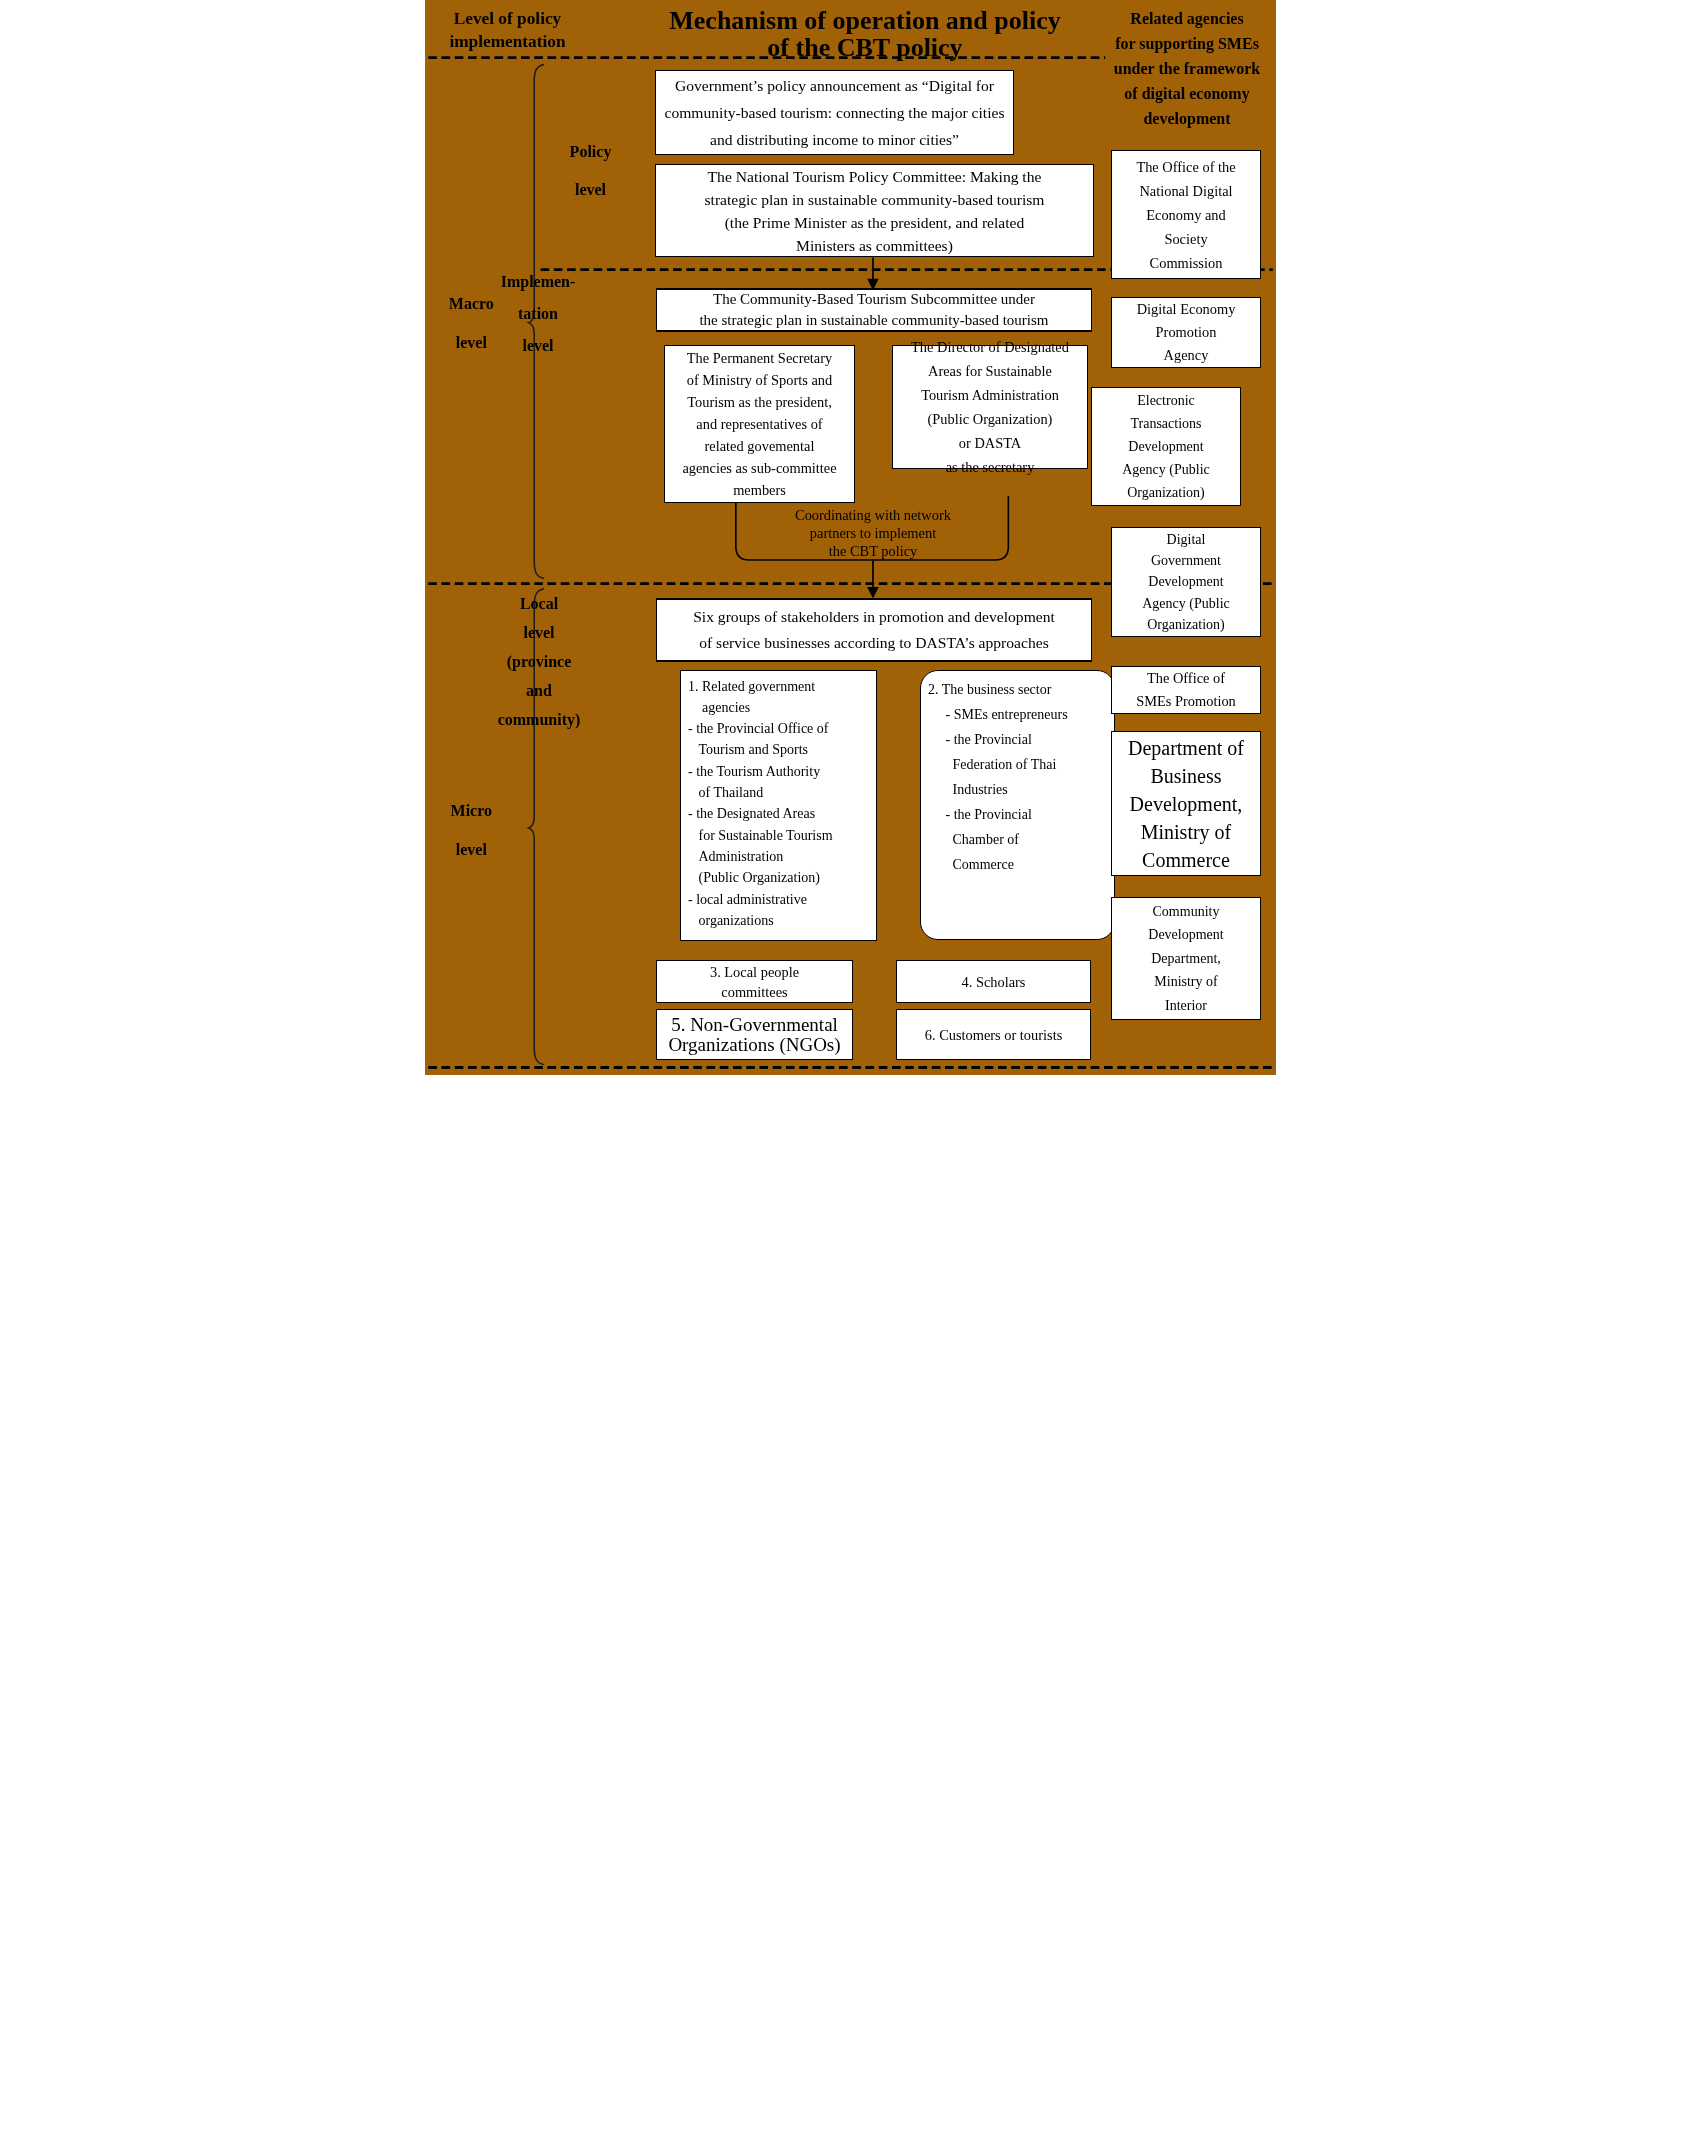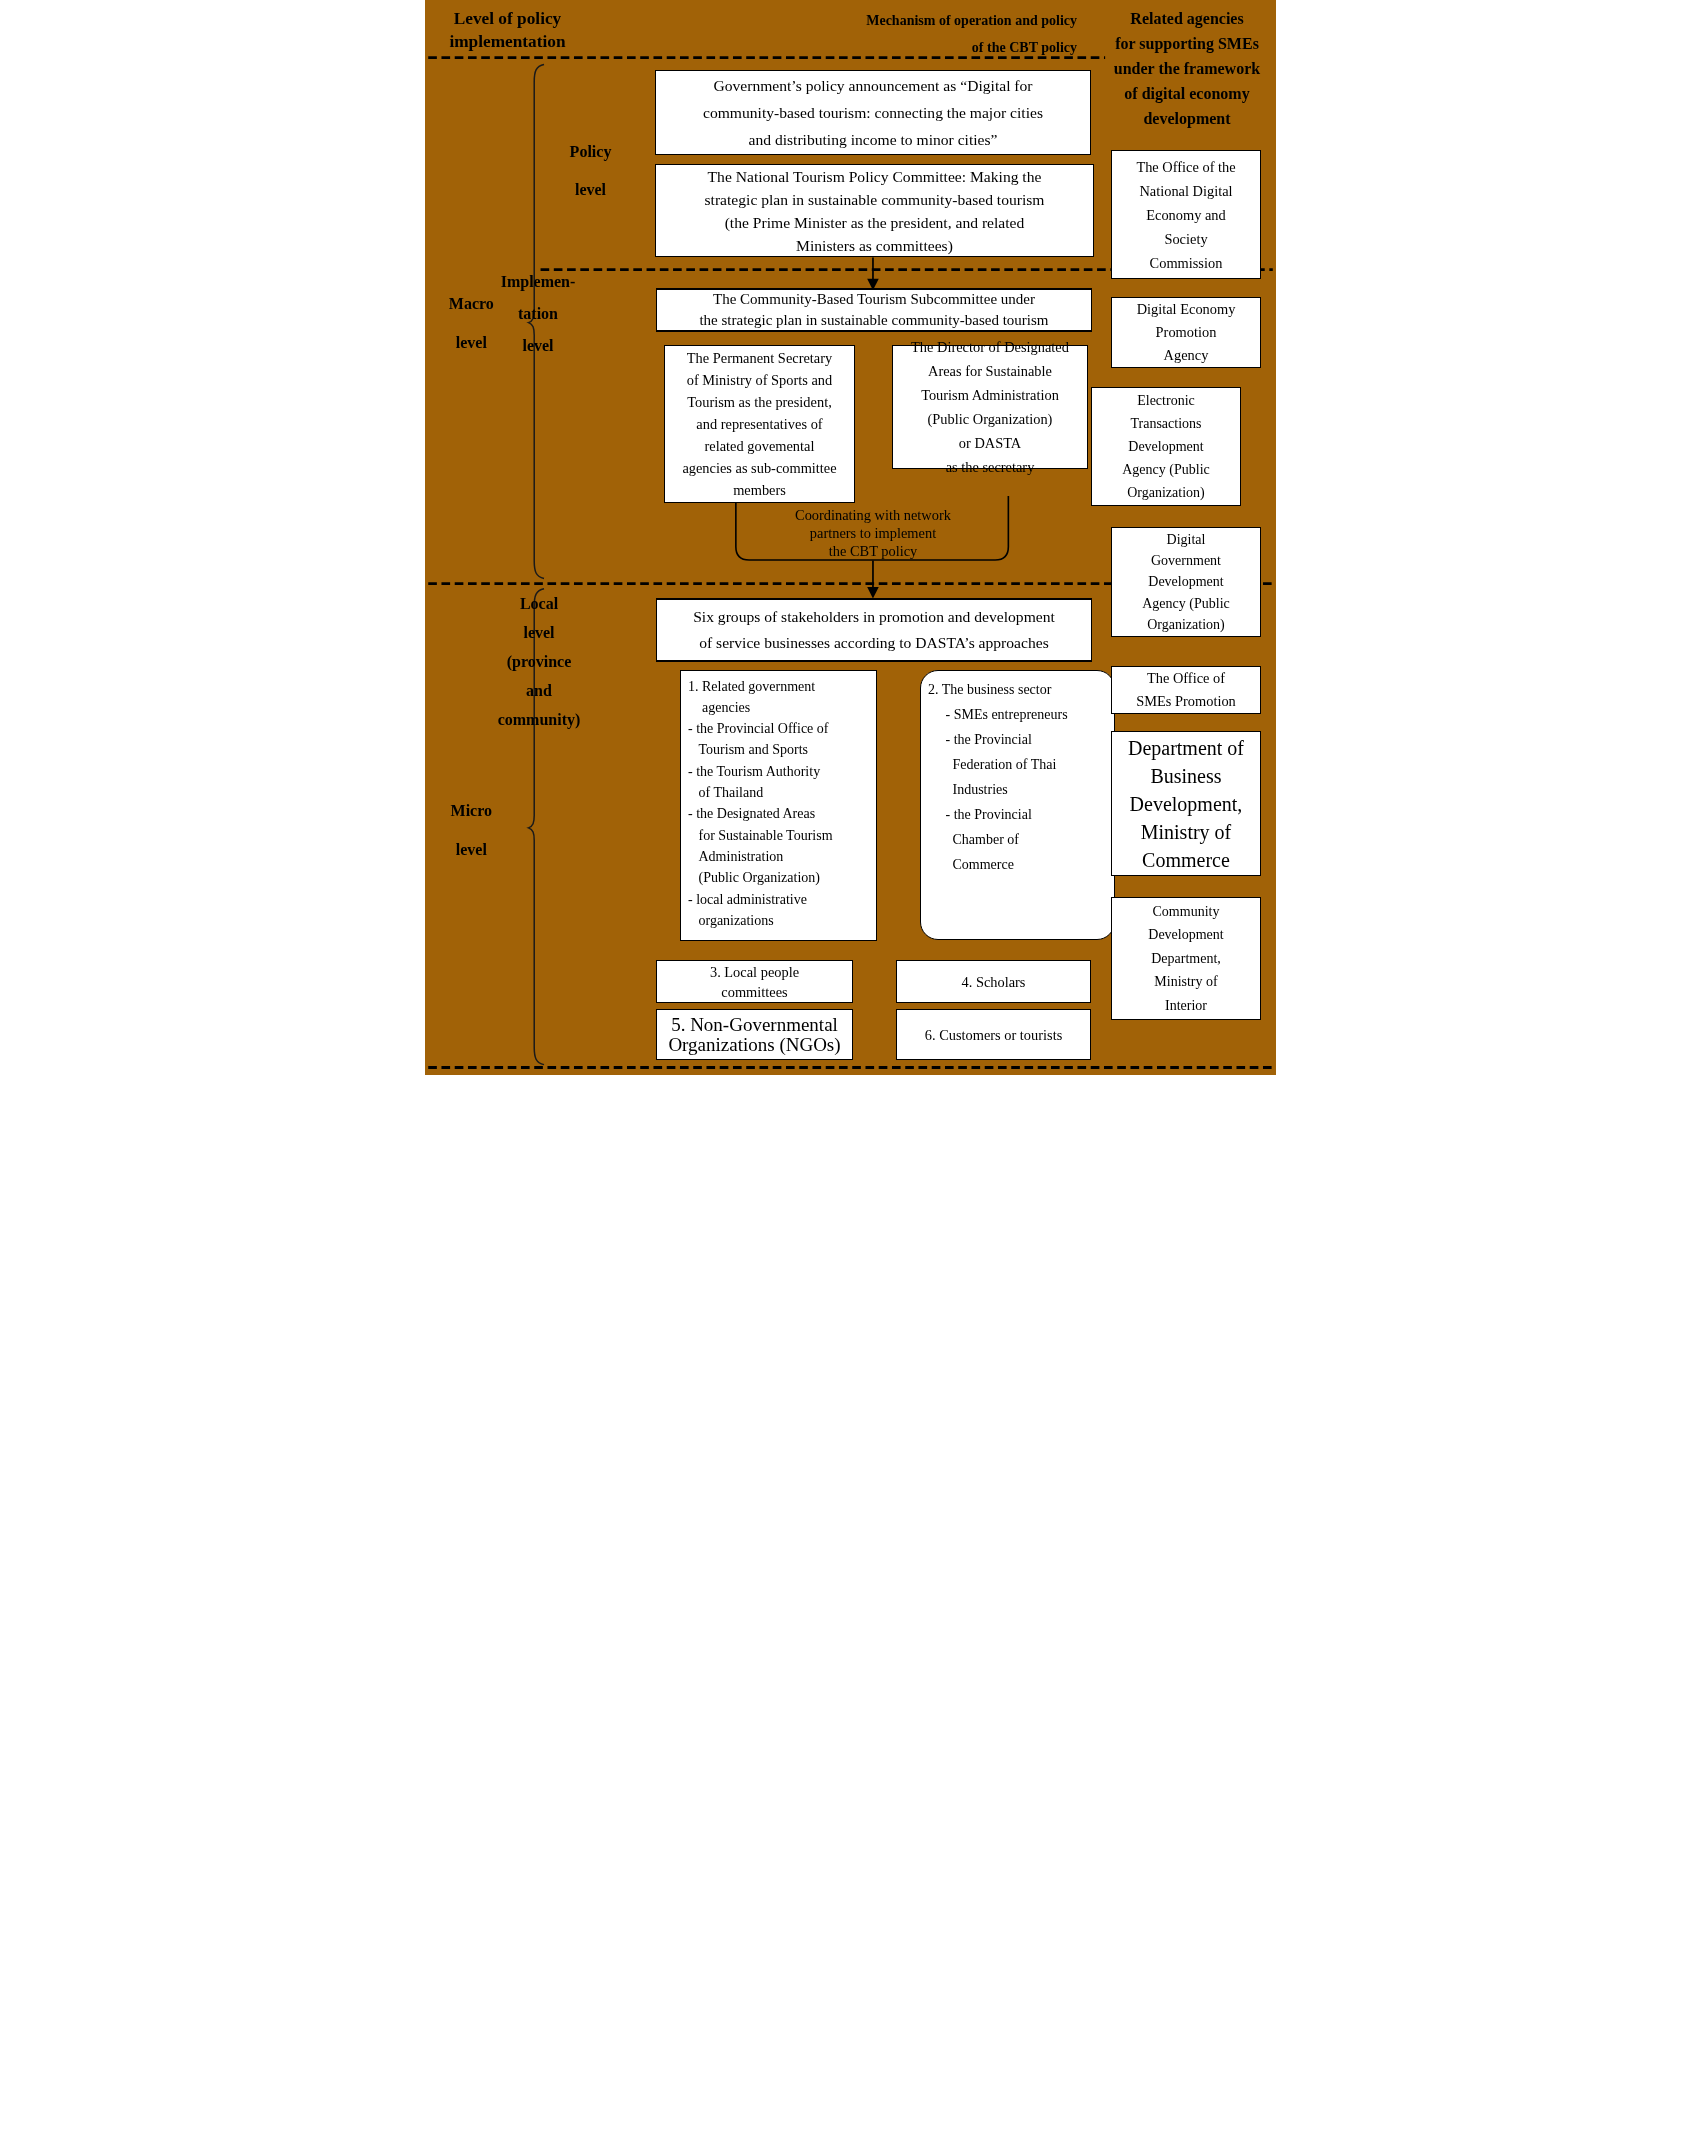--- a/index.html
+++ b/index.html
@@ -51,21 +51,21 @@
 
     <path d="M777 447 V487" stroke="#000" stroke-width="3" fill="none"></path>
     <polygon points="777,504 767,484 787,484" fill="#000"></polygon>
 
     <path d="M777 973 V1022" stroke="#000" stroke-width="3" fill="none"></path>
     <polygon points="777,1039 767,1019 787,1019" fill="#000"></polygon>
   </svg>
 
   <div class="abs hd" style="left:7px;top:7px;width:151px;font-size:17.3px;line-height:23px;">Level of policy
 implementation</div>
-  <div class="abs hd" style="left:260px;top:8px;width:392px;font-size:14px;line-height:26.5px;text-align:right;">Mechanism of operation and policy
+  <div class="abs hd" style="left:244px;top:8px;width:392px;font-size:26px;line-height:26.5px;">Mechanism of operation and policy
 of the CBT policy</div>
   <div class="abs hd" style="left:679px;top:5.8px;width:166px;font-size:16px;line-height:25px;">Related agencies
 for supporting SMEs
 under the framework
 of digital economy
 development</div>
 
   <div class="abs lvl" style="left:118px;top:133px;width:95px;line-height:38px;">Policy
 level</div>
   <div class="abs lvl" style="left:67px;top:266px;width:92px;line-height:32px;">Implemen-
@@ -74,21 +74,21 @@
   <div class="abs lvl" style="left:5.8px;top:284px;width:81px;line-height:39px;">Macro
 level</div>
   <div class="abs lvl" style="left:65px;top:589px;width:98px;line-height:29px;">Local
 level
 (province
 and
 community)</div>
   <div class="abs lvl" style="left:5.8px;top:791px;width:81px;line-height:39px;">Micro
 level</div>
 
-  <div class="box" style="left:230px;top:70px;width:436px;height:85px;font-size:15.6px;line-height:27px;">Government’s policy announcement as “Digital for
+  <div class="box" style="left:230px;top:70px;width:359px;height:85px;font-size:15.6px;line-height:27px;">Government’s policy announcement as “Digital for
 community-based tourism: connecting the major cities
 and distributing income to minor cities”</div>
 
   <div class="box" style="left:230px;top:164px;width:439px;height:93px;font-size:15.6px;line-height:23px;">The National Tourism Policy Committee: Making the
 strategic plan in sustainable community-based tourism
 (the Prime Minister as the president, and related
 Ministers as committees)</div>
 
   <div class="box" style="left:239px;top:345px;width:191px;height:158px;font-size:14.4px;line-height:22px;">The Permanent Secretary
 of Ministry of Sports and

